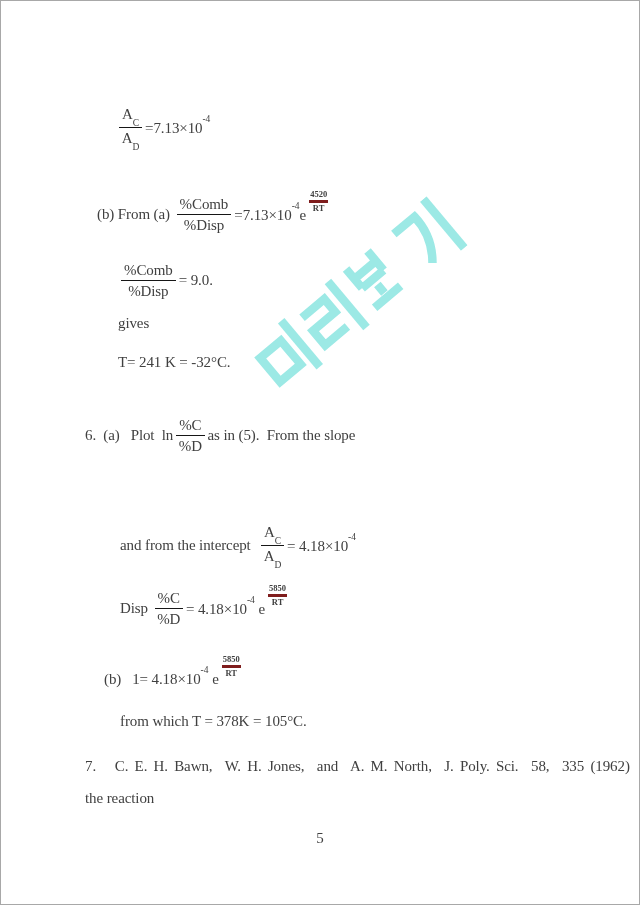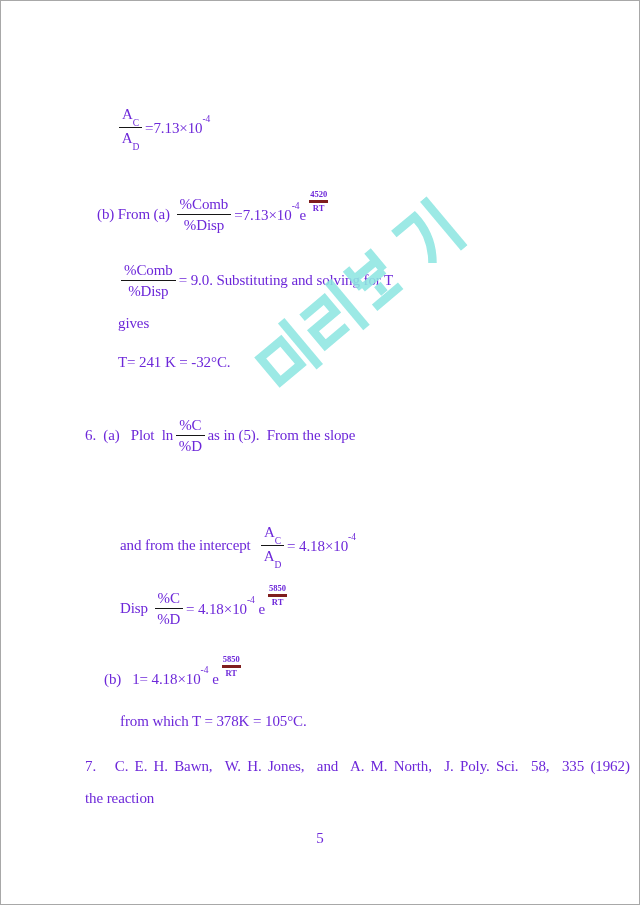--- a/index.html
+++ b/index.html
@@ -2,21 +2,21 @@
 <html><head>
 <meta charset="utf-8">
 <style>
   html,body{margin:0;padding:0;background:#e8e8e8;}
   .page{
     position:relative;
     width:638px;height:903px;
     background:#ffffff;
     border:1px solid #a8a8a8;
     font-family:"Liberation Serif", serif;
-    color:#6d28d9;
+    color:#404040;
     overflow:hidden;
   }
   .line{
     position:absolute;
     display:flex;
     align-items:center;
     font-size:15px;
     letter-spacing:-0.1px;
     white-space:pre;
   }
@@ -83,21 +83,20 @@
       <span>RT</span>
     </span>
   </div>
 
   <div class="line" style="left:117px;top:260px">
     <span class="frac">
       <span class="fnum">%Comb</span>
       <span class="fden">%Disp</span>
     </span>
     <span>= 9.0. </span>
-    <span>Substituting and solving for T</span>
   </div>
 
   <div class="line" style="left:117px;top:314px">
     <span>gives</span>
   </div>
 
   <div class="line" style="left:117px;top:353px">
     <span>T= 241 K = -32°C.</span>
   </div>
 

